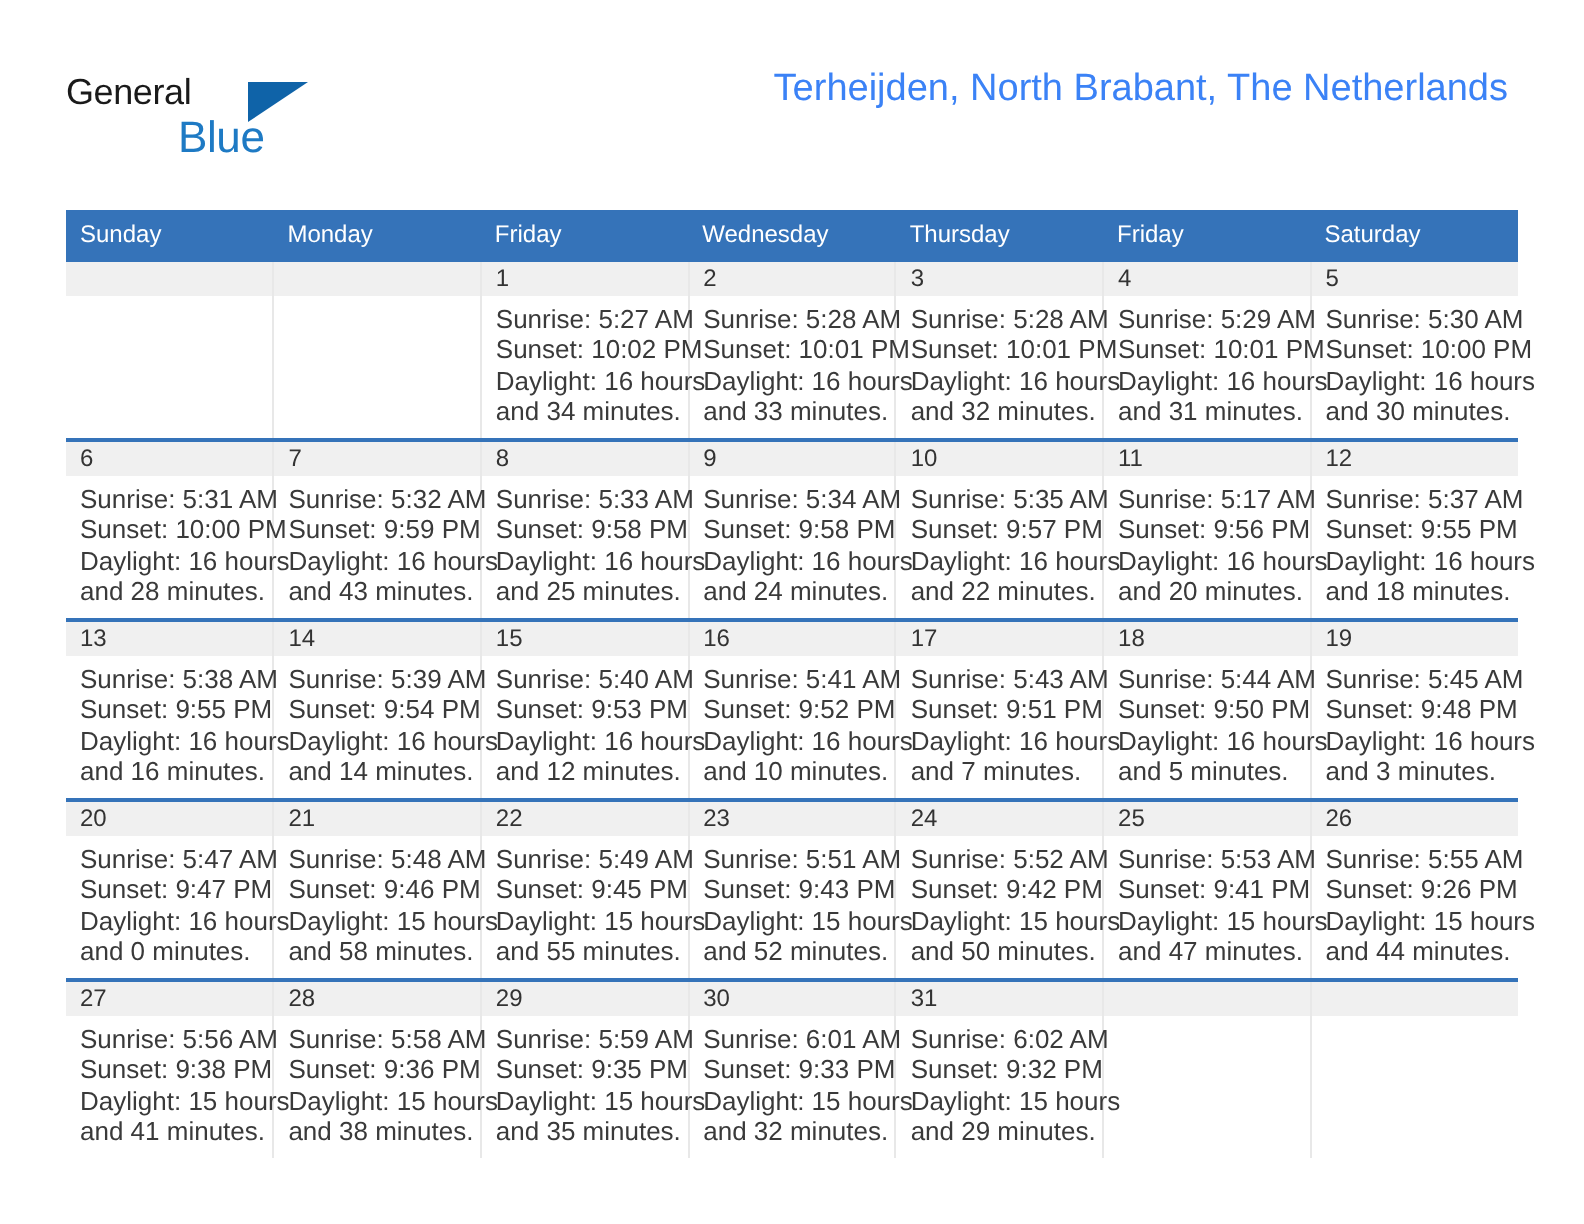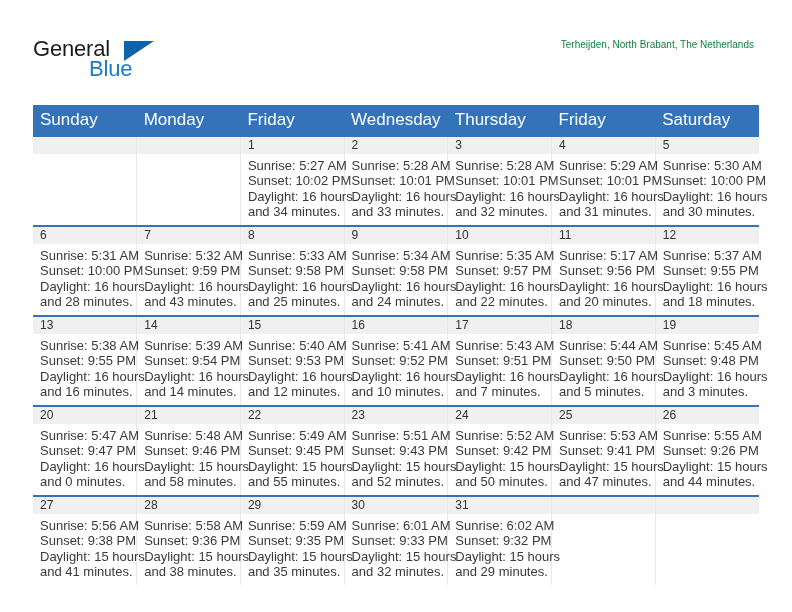--- a/index.html
+++ b/index.html
@@ -33,21 +33,21 @@
     position: absolute;
     left: 33px;
     top: 36px;
     width: 130px;
     height: 46px;
   }
   .logo-general {
     position: absolute;
     left: 0;
     top: 0;
-    font-size: 22px;
+    font-size: 18px;
     letter-spacing: -0.2px;
     color: #1a1a1a;
     font-family: "Liberation Sans", sans-serif;
   }
   .logo-blue {
     position: absolute;
     left: 56px;
     top: 20px;
     font-size: 22px;
     letter-spacing: -0.2px;
@@ -70,43 +70,43 @@
     top: 30px;
     text-align: right;
   }
   .month-year {
     font-size: 27px;
     color: #333333;
     line-height: 34px;
     white-space: nowrap;
   }
   .location {
-    font-size: 10px;
-    color: #15803d;
+    font-size: 19px;
+    color: #3b82f6;
     line-height: 20px;
     margin-top: 5px;
     white-space: nowrap;
   }
 
   
   .calendar {
     position: absolute;
     left: 33px;
     top: 105px;
     width: 726px;
   }
   .cal-table {
     width: 726px;
     border-collapse: collapse;
     table-layout: fixed;
   }
   .cal-table th {
     background: #3573b9;
     color: #ffffff;
-    font-size: 17px;
+    font-size: 12px;
     font-weight: normal;
     text-align: left;
     padding: 5px 0 5px 7px;
     height: 11px;
     border: none;
   }
   .cal-table td {
     vertical-align: top;
     padding: 0;
     border: none;

